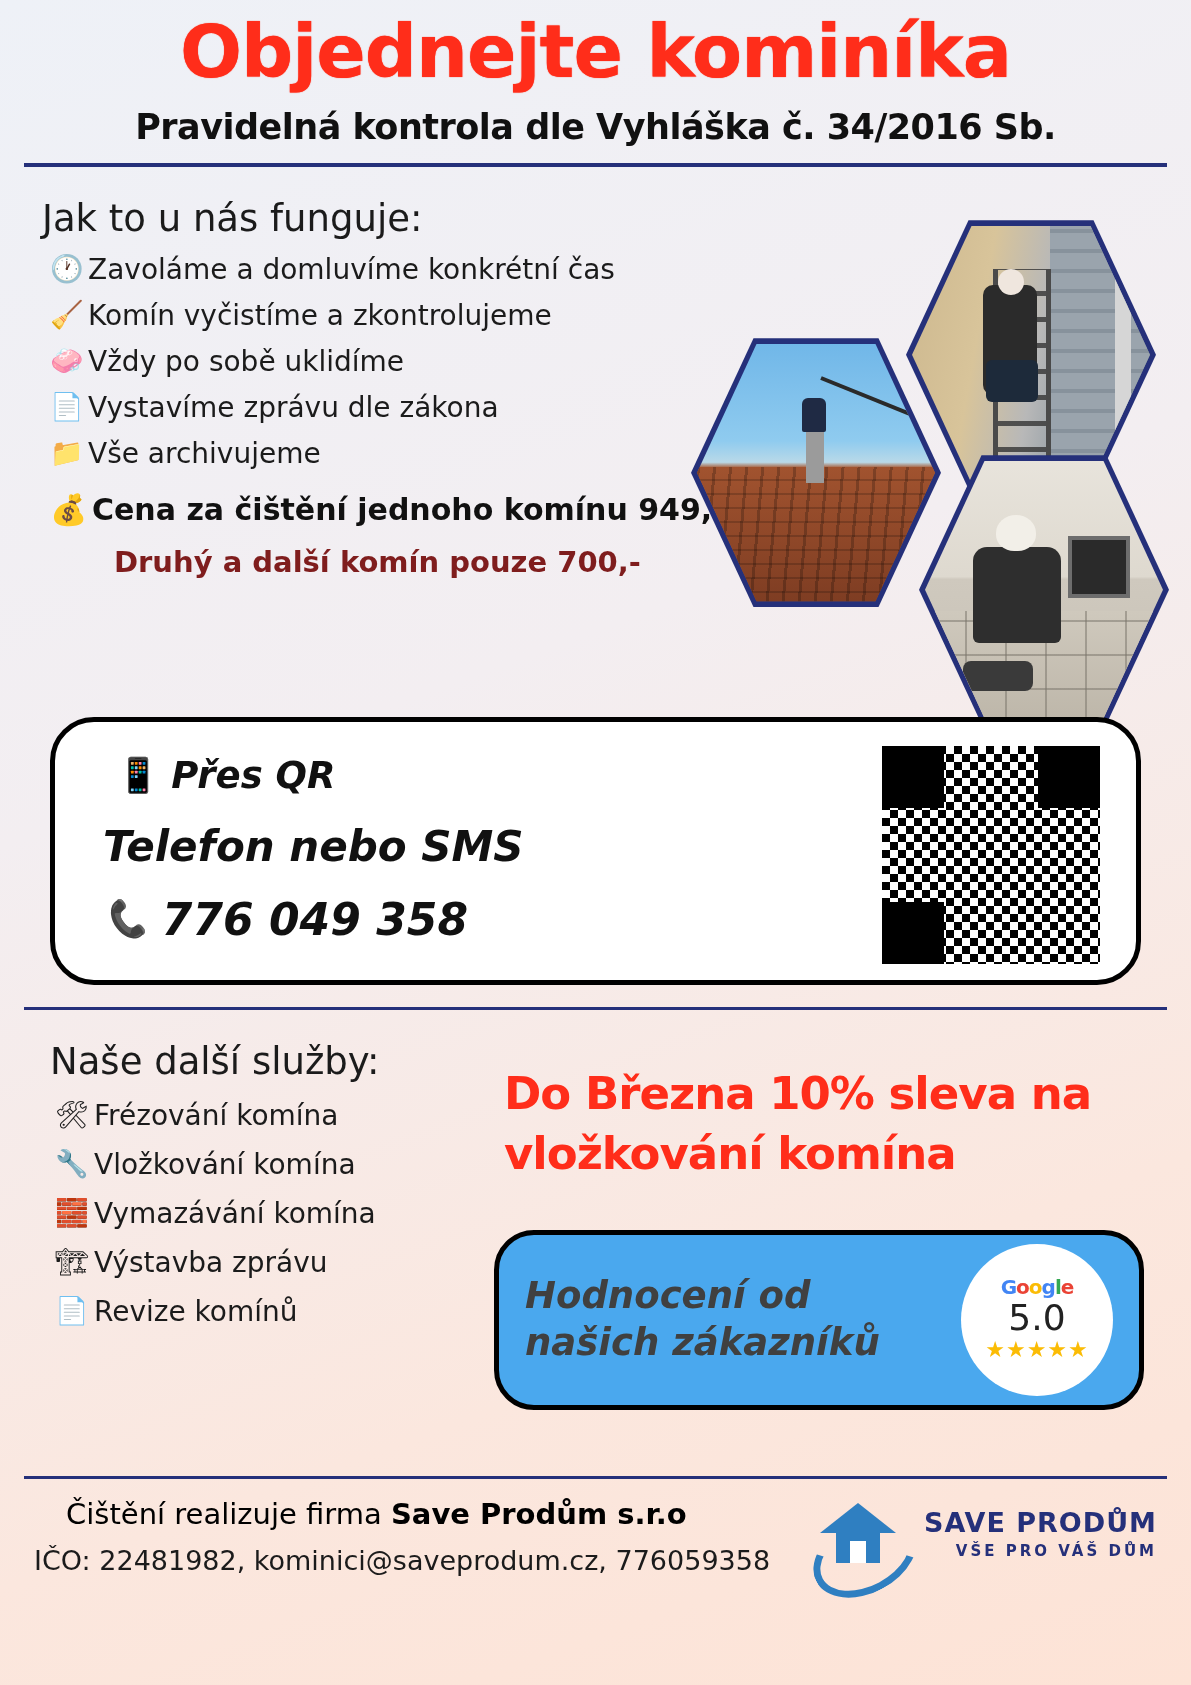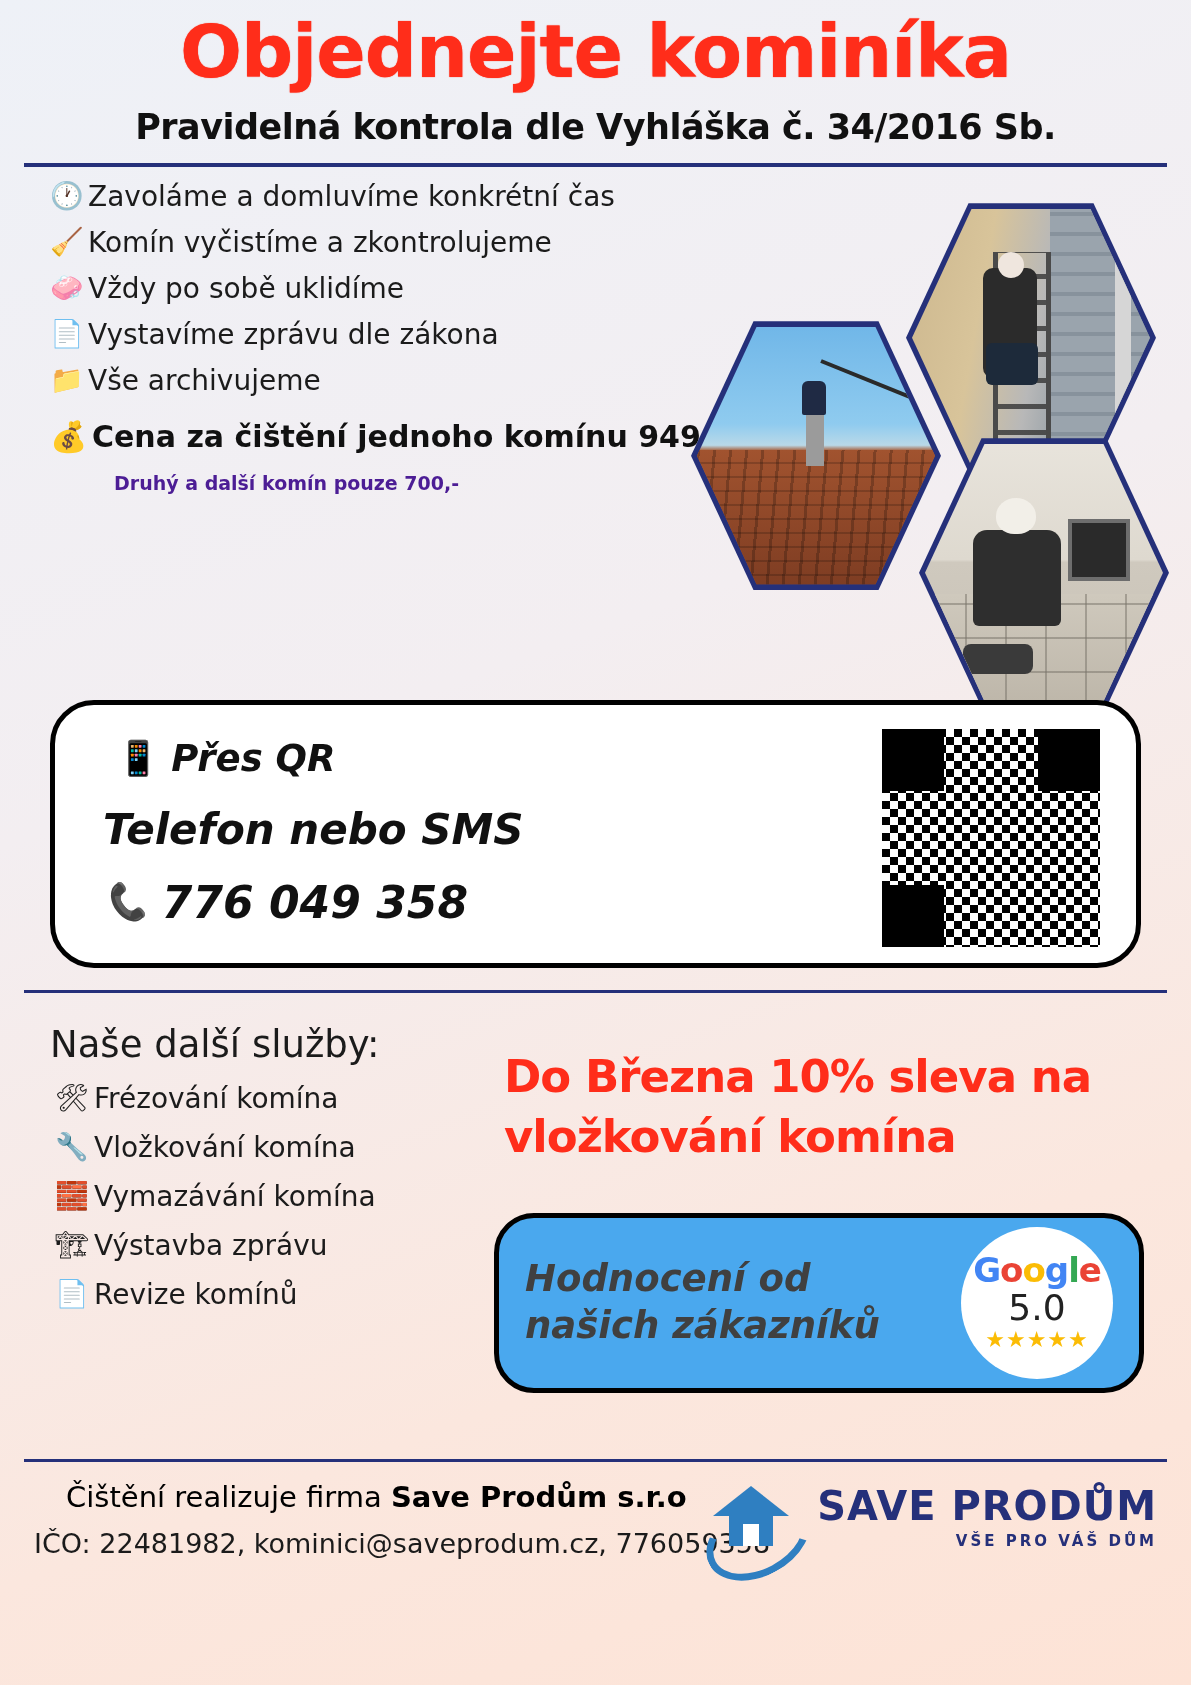--- a/index.html
+++ b/index.html
@@ -85,23 +85,23 @@
     color: #111;
     margin: 22px 0 0 22px;
   }
   .price-row .ic {
     width: 46px;
     flex: 0 0 46px;
     font-size: 30px;
     text-align: center;
   }
   .price-row2 {
-    font-size: 19px;
-    font-weight: bold;
-    color: #4c1d95;
+    font-size: 29px;
+    font-weight: bold;
+    color: #7f1d1d;
     margin: 18px 0 0 90px;
   }
 
   
   .hexwrap {
     position: absolute;
     top: 18px;
     right: 6px;
     width: 470px;
     height: 470px;
@@ -329,21 +329,21 @@
     line-height: 1.25;
     flex: 1;
   }
   .google-badge {
     width: 152px; height: 152px;
     background: #fff;
     border-radius: 50%;
     display: flex; flex-direction: column;
     align-items: center; justify-content: center;
   }
-  .g-word { font-size: 34px; font-weight: bold; letter-spacing: -1px; line-height: 1; }
+  .g-word { font-size: 20px; font-weight: bold; letter-spacing: -1px; line-height: 1; }
   .g-word span:nth-child(1){color:#4285F4;}
   .g-word span:nth-child(2){color:#EA4335;}
   .g-word span:nth-child(3){color:#FBBC05;}
   .g-word span:nth-child(4){color:#4285F4;}
   .g-word span:nth-child(5){color:#34A853;}
   .g-word span:nth-child(6){color:#EA4335;}
   .g-score { font-size: 36px; color: #222; line-height: 1.05; margin-top: 2px; }
   .g-stars { color: #fbbc05; font-size: 22px; letter-spacing: 1px; }
 
   
@@ -395,21 +395,21 @@
     width: 96px; height: 60px;
     border: 7px solid #2f7fc1;
     border-top-color: transparent;
     border-right-color: transparent;
     border-radius: 50%;
     transform: rotate(-28deg);
   }
   .logo-text .l1 {
     color: #25307a;
     font-weight: bold;
-    font-size: 40px;
+    font-size: 27px;
     letter-spacing: 1px;
     line-height: 1;
   }
   .logo-text .l2 {
     color: #25307a;
     font-size: 15px;
     letter-spacing: 3px;
     margin-top: 6px;
     font-weight: bold;
     text-align: right;
@@ -418,20 +418,21 @@
 </head>
 <body>
 
 <div class="poster">
 
   <div class="title">Objednejte kominíka</div>
   <div class="subtitle">Pravidelná kontrola dle Vyhláška č. 34/2016 Sb.</div>
   <div class="rule"></div>
 
   <div class="sec1">
+    <div class="sec-heading">Jak to u nás funguje:</div>
 
     <ul class="steps">
       <li>
         <span class="ic">🕐</span>
         <span>Zavoláme a domluvíme konkrétní čas</span>
       </li>
       <li>
         <span class="ic">🧹</span>
         <span>Komín vyčistíme a zkontrolujeme</span>
       </li>

